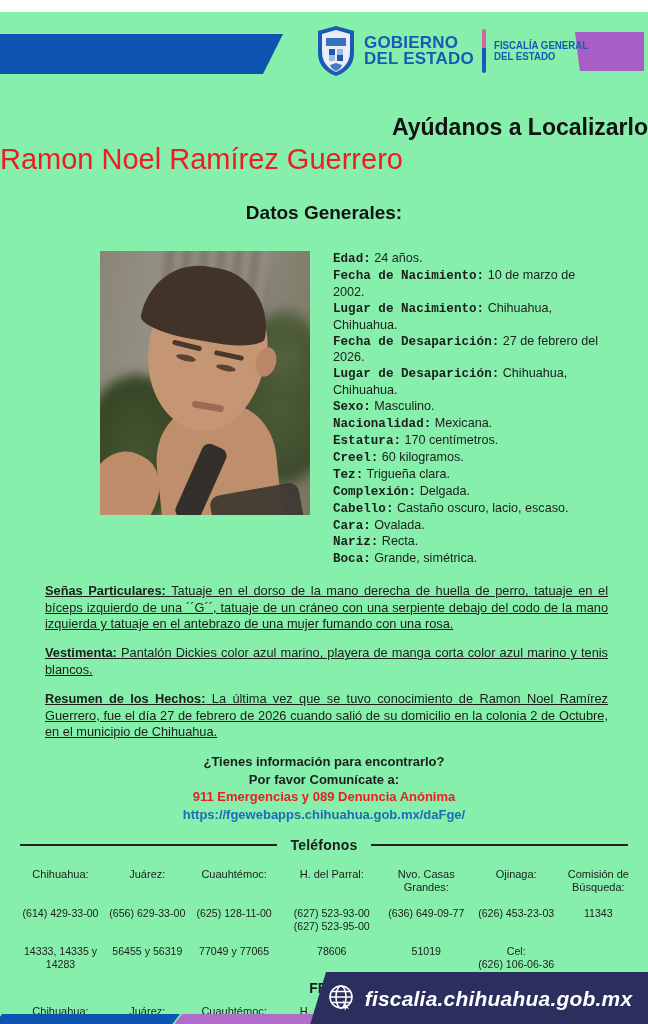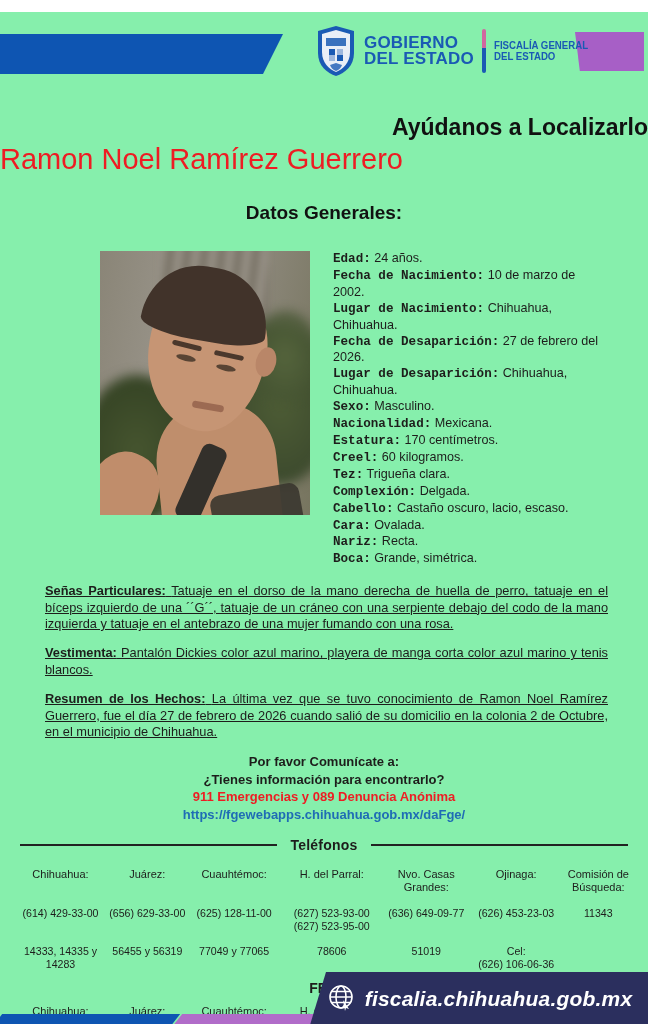--- a/index.html
+++ b/index.html
@@ -176,22 +176,22 @@
     </div>
   </div>
 
   <div class="paras">
     <p><span class="lbl">Señas Particulares:</span> <span>Tatuaje en el dorso de la mano derecha de huella de perro, tatuaje en el bíceps izquierdo de una ´´G´´, tatuaje de un cráneo con una serpiente debajo del codo de la mano izquierda y tatuaje en el antebrazo de una mujer fumando con una rosa.</span></p>
     <p><span class="lbl">Vestimenta:</span> <span>Pantalón Dickies color azul marino, playera de manga corta color azul marino y tenis blancos.</span></p>
     <p><span class="lbl">Resumen de los Hechos:</span> <span>La última vez que se tuvo conocimiento de Ramon Noel Ramírez Guerrero, fue el día 27 de febrero de 2026 cuando salió de su domicilio en la colonia 2 de Octubre, en el municipio de Chihuahua.</span></p>
   </div>
 
   <div class="contact">
+    <div>¿Tienes información para encontrarlo?</div>
     <div>Por favor Comunícate a:</div>
-    <div>¿Tienes información para encontrarlo?</div>
     <div class="red">911 Emergencias y 089 Denuncia Anónima</div>
     <a href="#">https://fgewebapps.chihuahua.gob.mx/daFge/</a>
   </div>
 
   <div class="tels">
     <div class="tel-title-row">
       <span class="rule"></span>
       <span class="tel-title">Teléfonos</span>
       <span class="rule"></span>
     </div>

